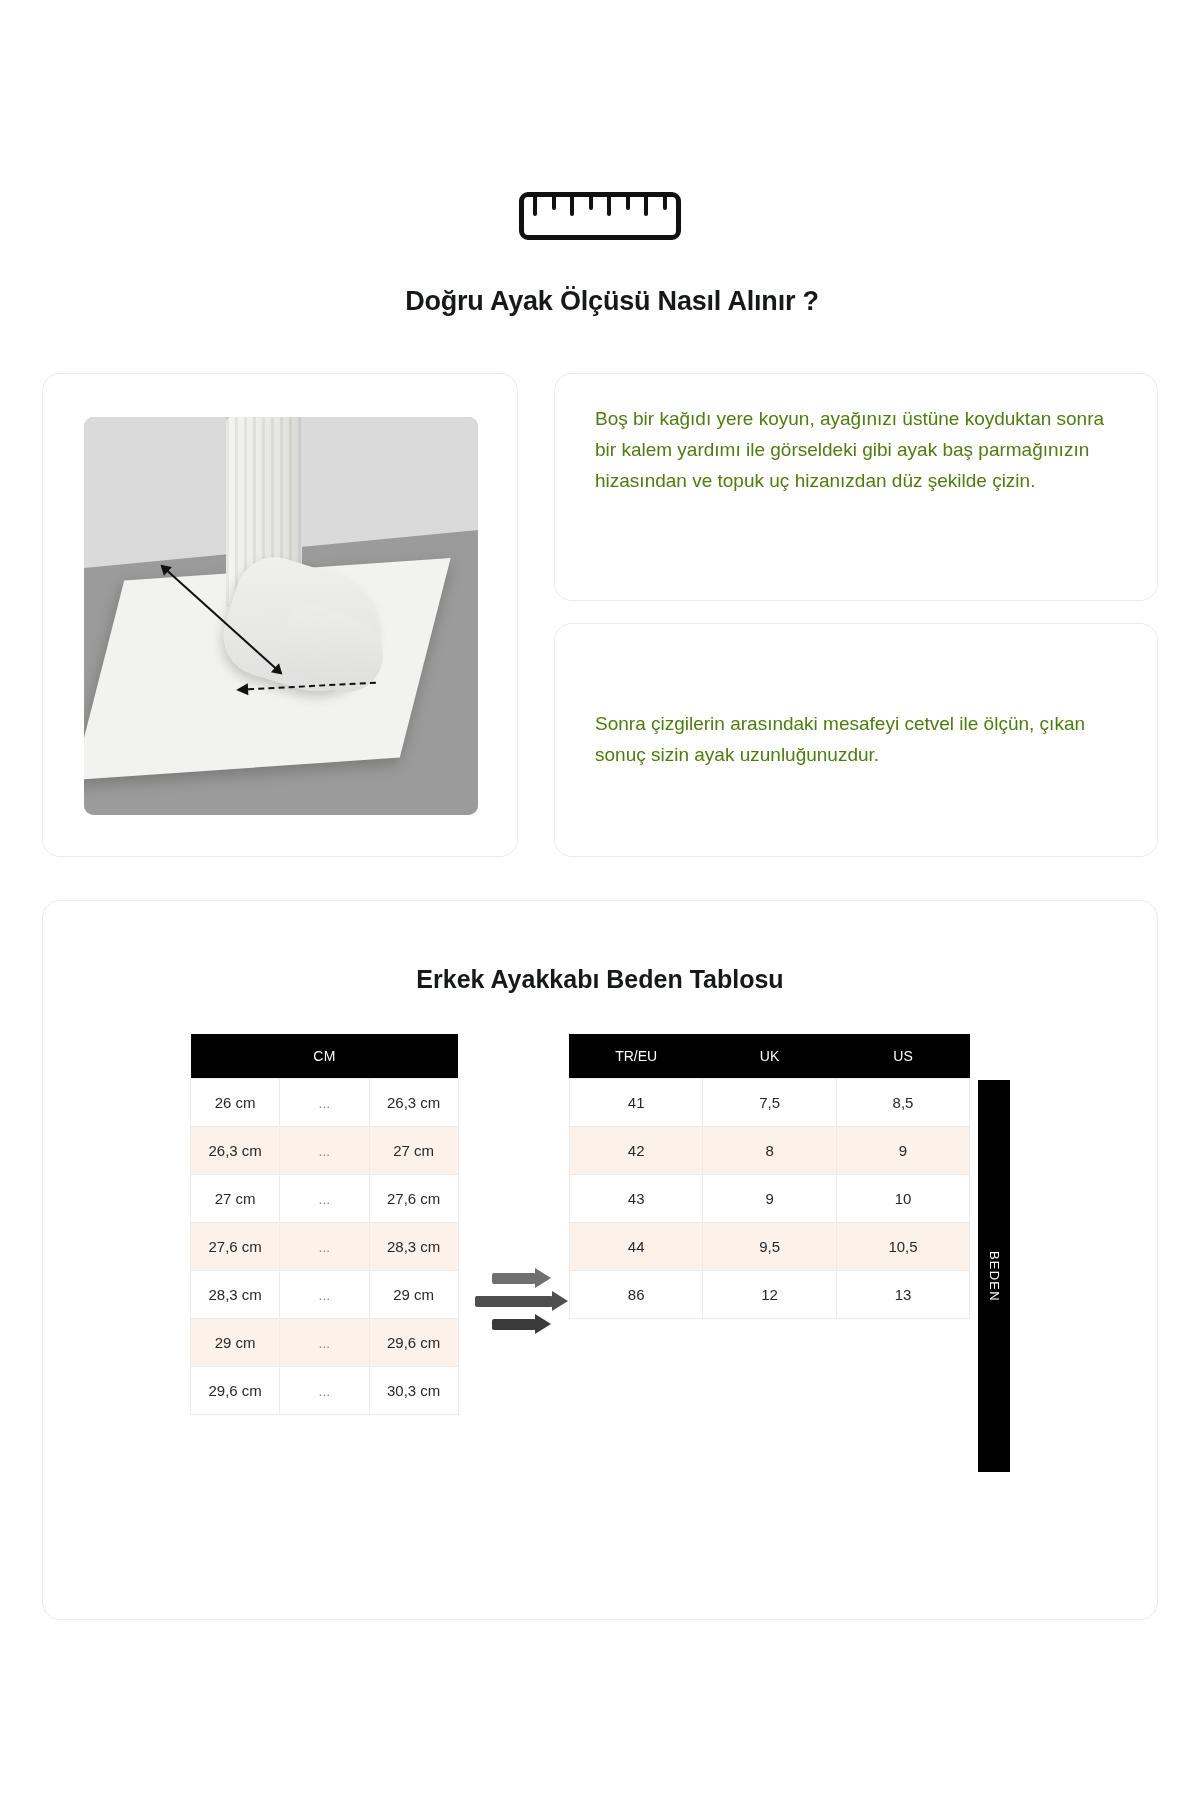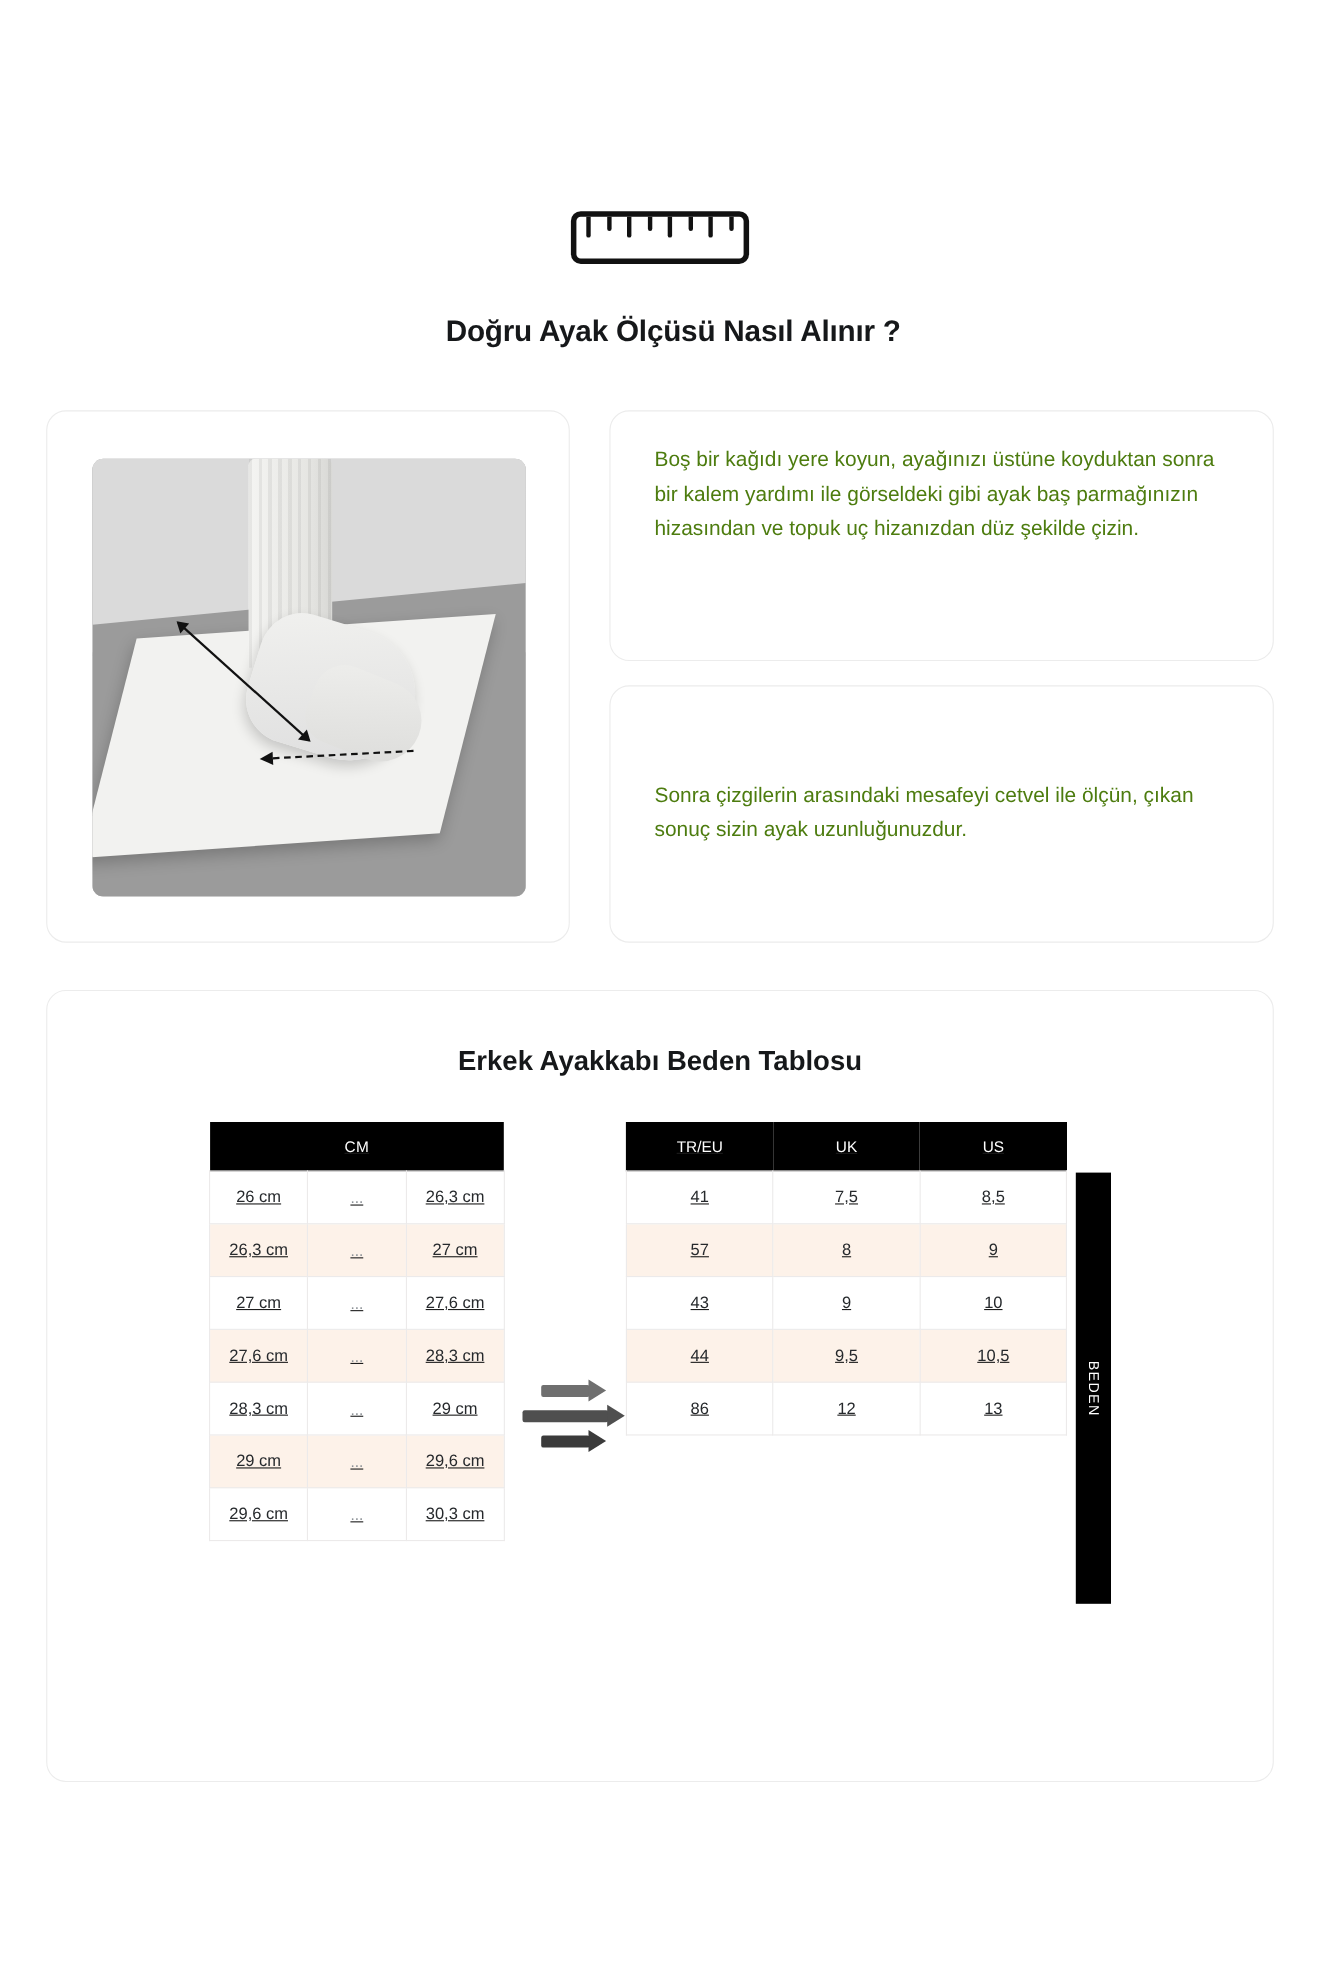--- a/index.html
+++ b/index.html
@@ -233,31 +233,31 @@
     width: 1116px;
     height: 720px;
     border: 1px solid #ececec;
     border-radius: 18px;
     background: #fff;
   }
   .table-title {
     text-align: center;
     font-size: 25px;
     font-weight: bold;
-    margin-top: 50px;
+    margin-top: 64px;
     color: #16181a;
   }
   .tables-area {
     position: relative;
     margin: 40px auto 0;
     width: 820px;
     display: flex;
     align-items: flex-start;
   }
-  table { border-collapse: collapse; text-decoration: underline; }
+  table { border-collapse: collapse; }
 
   .cm-table {
     width: 288px;
     table-layout: fixed;
   }
   .cm-table th {
     background: #000;
     color: #fff;
     font-size: 14px;
     font-weight: normal;
@@ -457,21 +457,21 @@
             <th>US</th>
           </tr>
         </thead>
         <tbody>
           <tr>
             <td>41</td>
             <td>7,5</td>
             <td>8,5</td>
           </tr>
           <tr class="alt">
-            <td>57</td>
+            <td>42</td>
             <td>8</td>
             <td>9</td>
           </tr>
           <tr>
             <td>43</td>
             <td>9</td>
             <td>10</td>
           </tr>
           <tr class="alt">
             <td>44</td>

